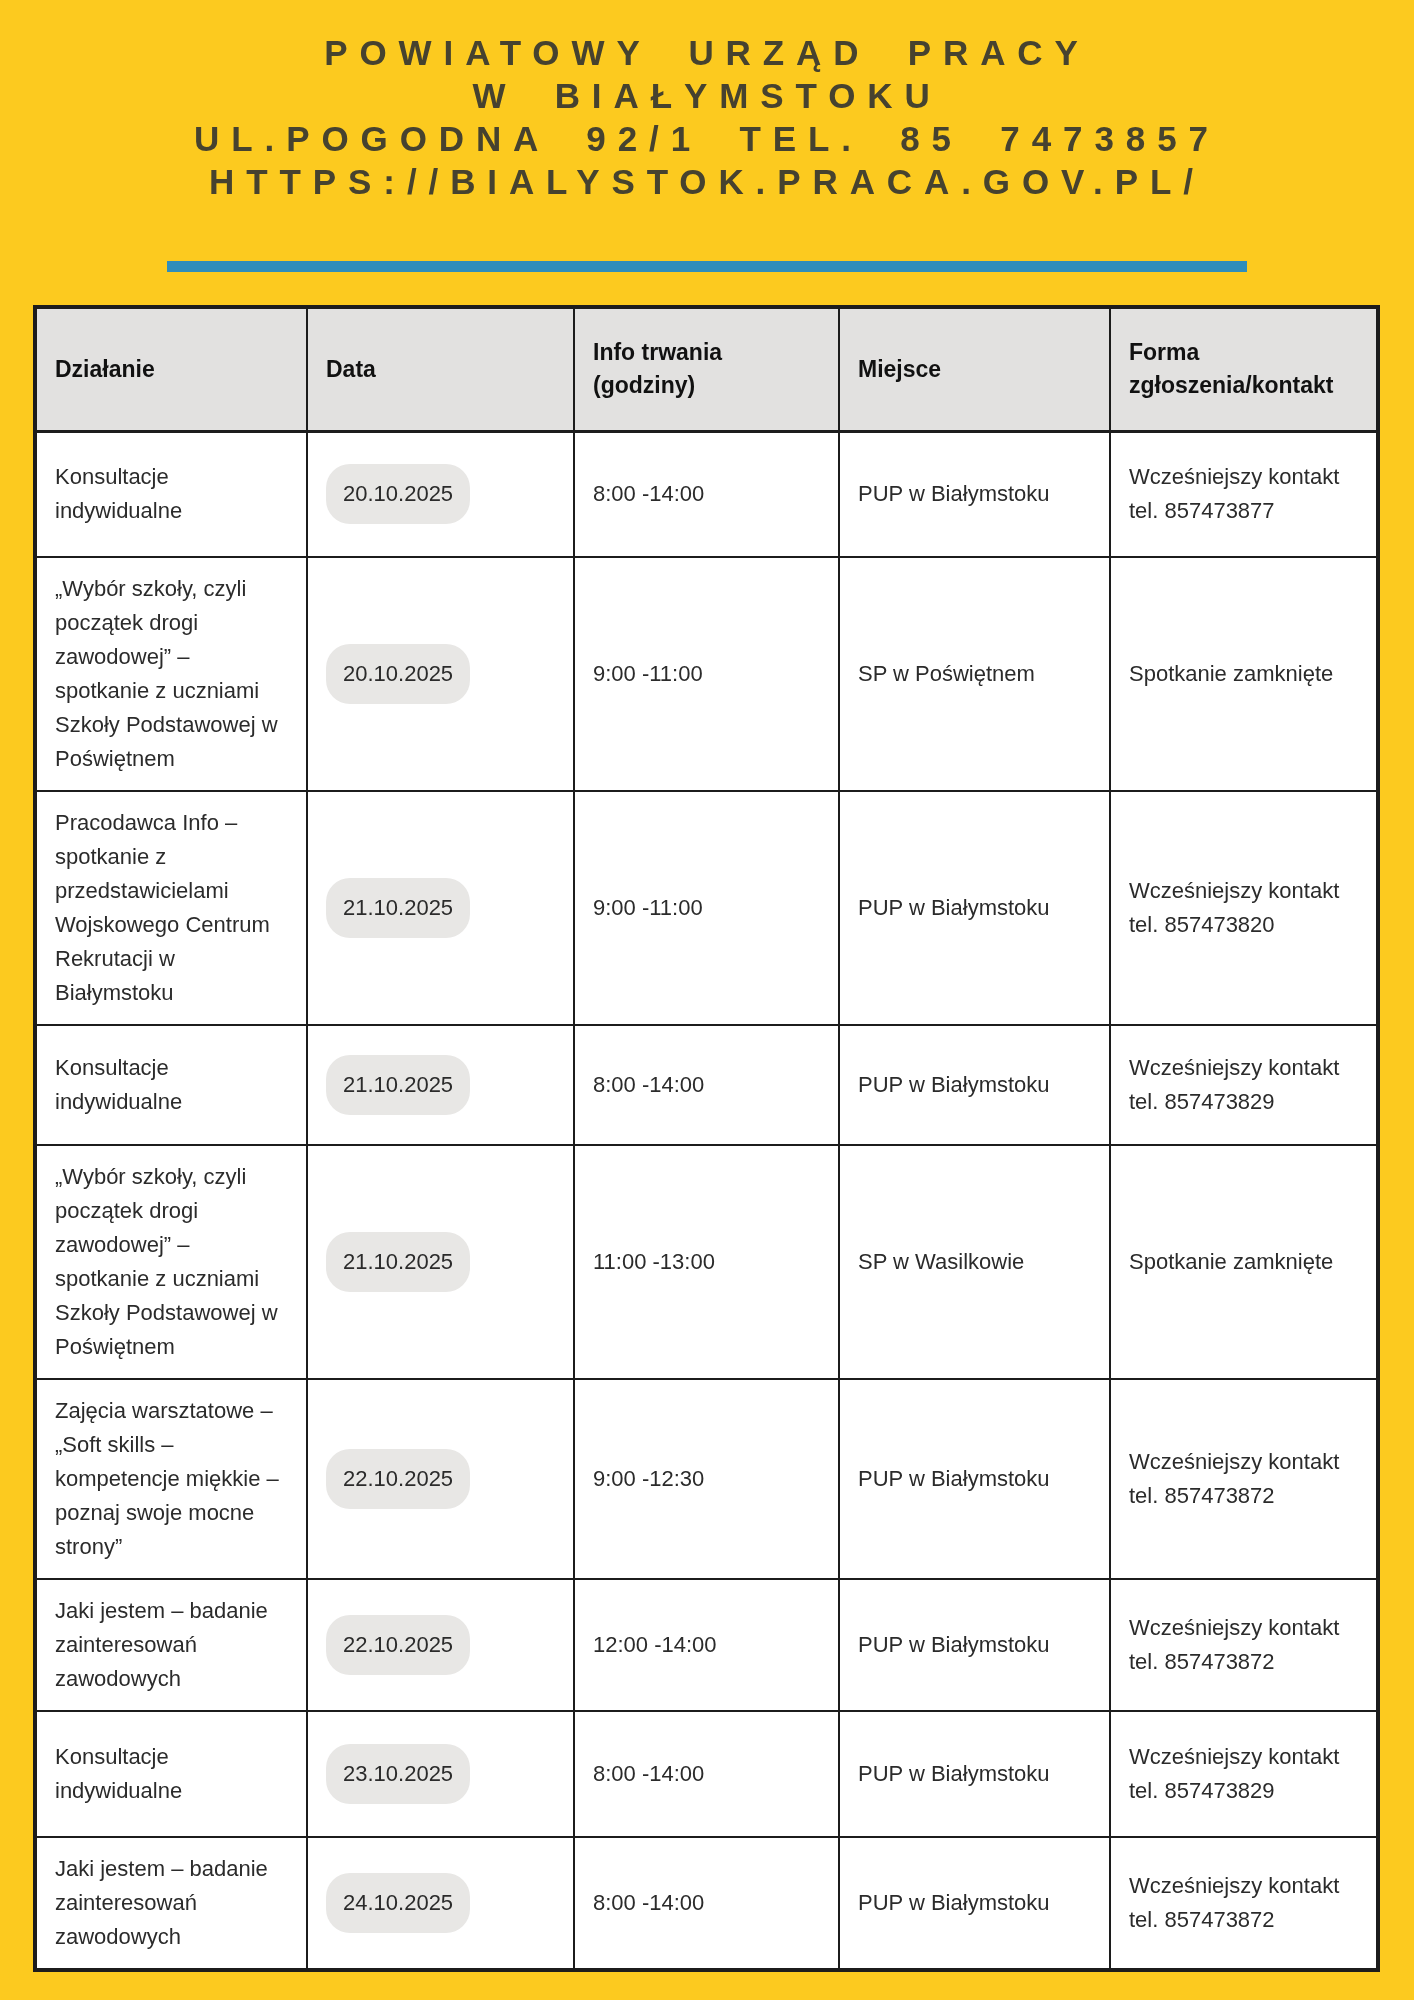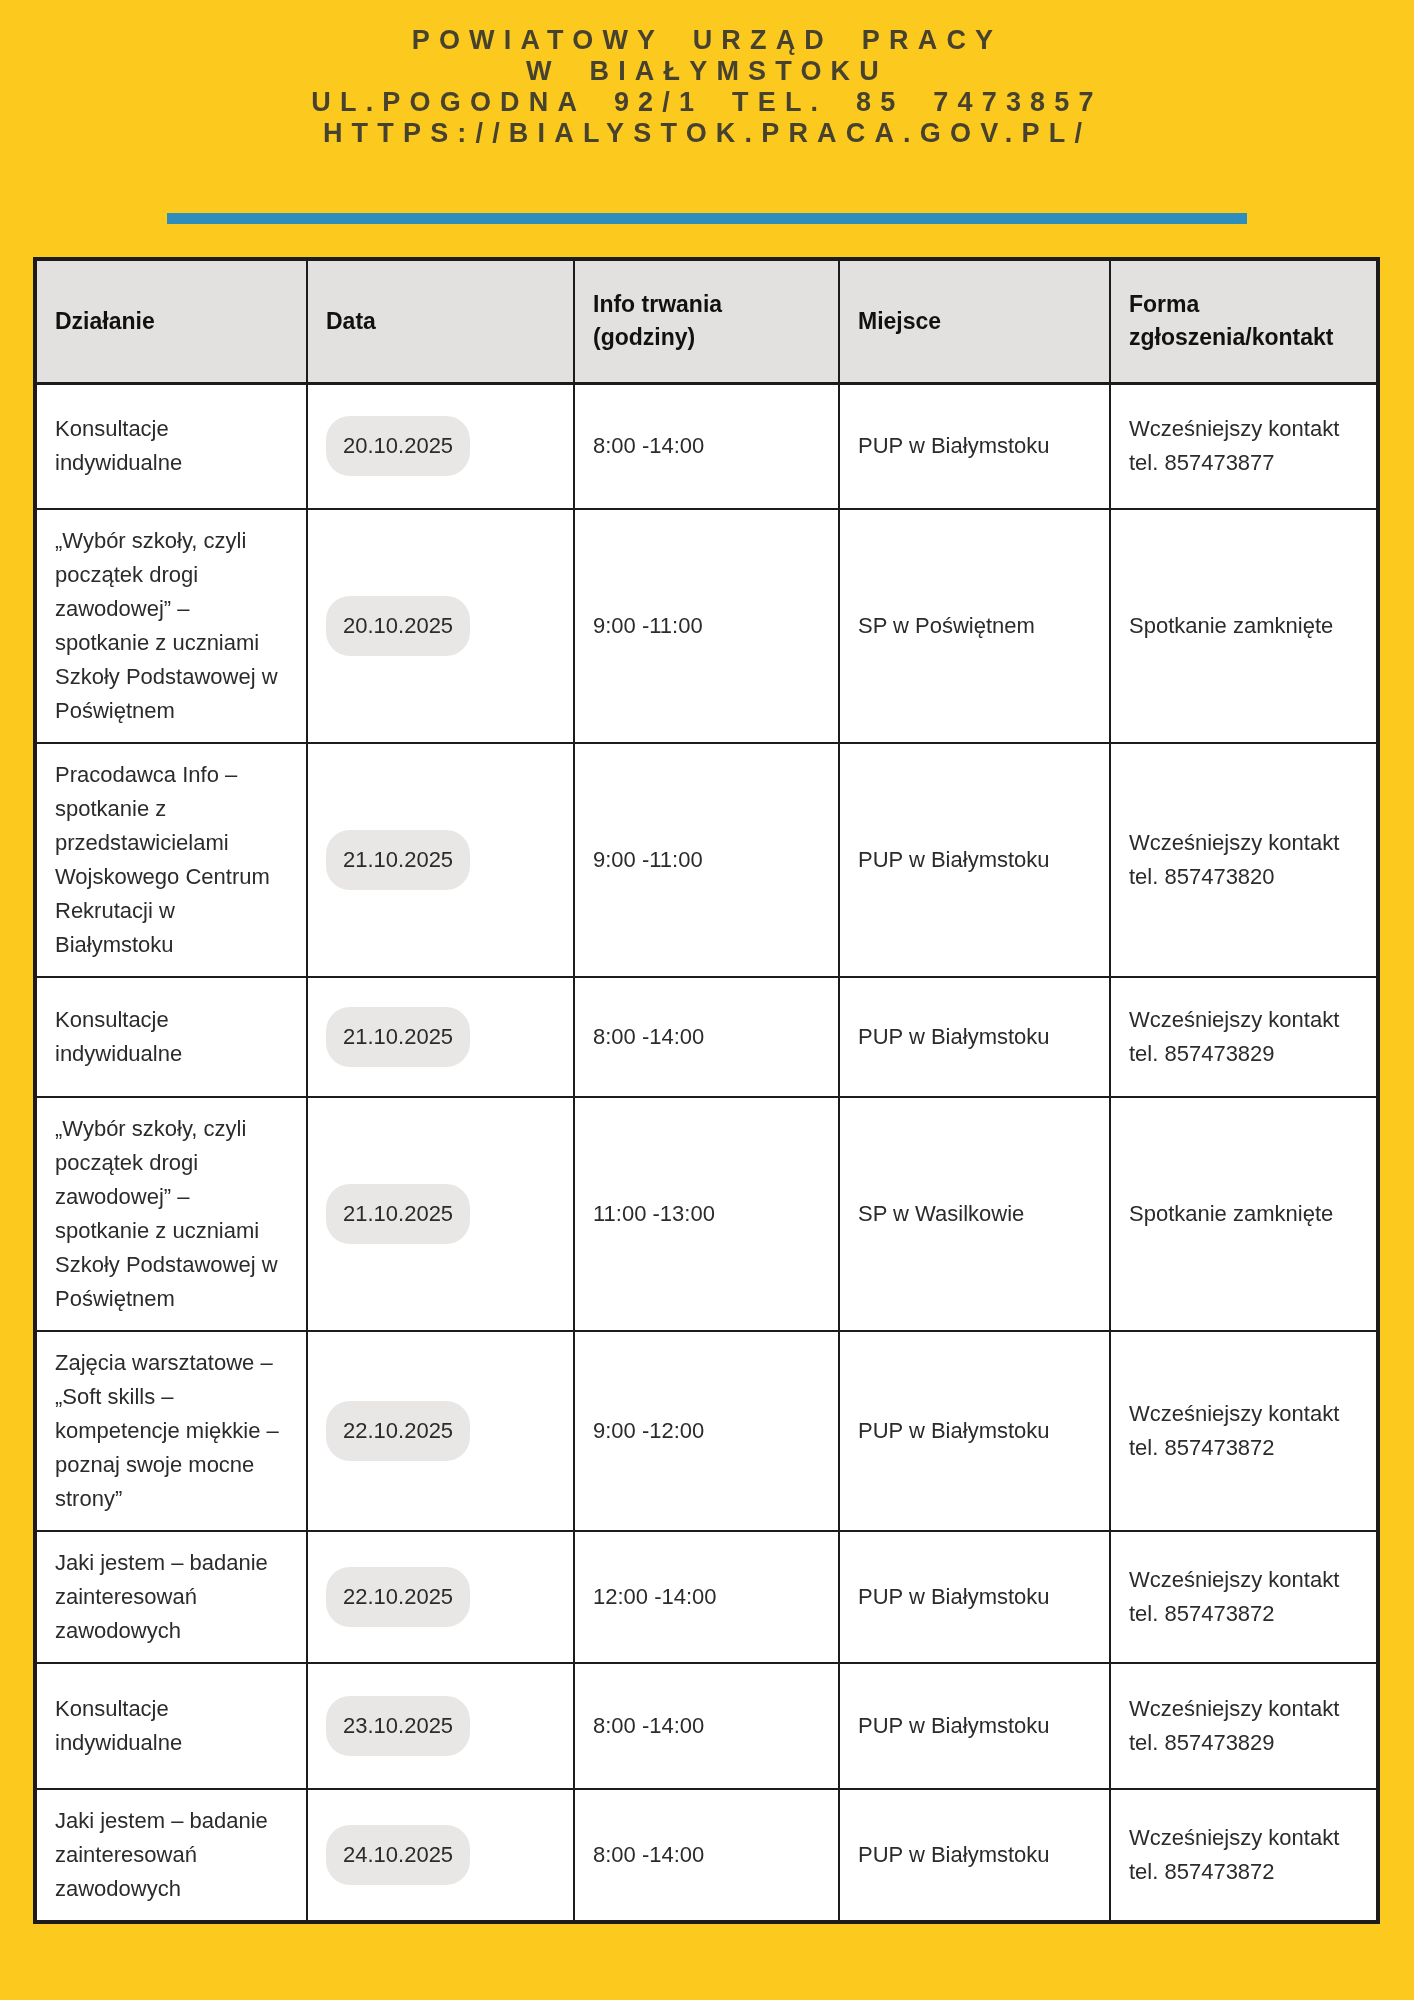--- a/index.html
+++ b/index.html
@@ -18,26 +18,27 @@
     background:var(--background);
     font-family:"Liberation Sans", sans-serif;
     overflow:hidden;
   }
   .banner{
     padding-top:25px;
     text-align:center;
     color:var(--header-text);
   }
   .banner-line{
-    font-size:27px;
+    font-size:35px;
     font-weight:700;
     letter-spacing:0.34em;
     word-spacing:0.45em;
     line-height:31px;
     white-space:nowrap;
+    margin-top:12px;
   }
   .divider-bar{
     width:1080px;
     height:11px;
     background:var(--divider);
     margin:64px auto 0 auto;
   }
   table.schedule{
     border-collapse:collapse;
     table-layout:fixed;
@@ -155,21 +156,21 @@
     <td><span>„Wybór szkoły, czyli początek drogi zawodowej” – spotkanie z uczniami Szkoły Podstawowej w Poświętnem</span></td>
     <td><span class="date-pill">21.10.2025</span></td>
     <td><span>11:00 -13:00</span></td>
     <td><span>SP w Wasilkowie</span></td>
     <td><span>Spotkanie zamknięte</span></td>
   </tr>
 
   <tr>
     <td><span>Zajęcia warsztatowe – „Soft skills – kompetencje miękkie – poznaj swoje mocne strony”</span></td>
     <td><span class="date-pill">22.10.2025</span></td>
-    <td><span>9:00 -12:00</span></td>
+    <td><span>9:00 -12:30</span></td>
     <td><span>PUP w Białymstoku</span></td>
     <td><span>Wcześniejszy kontakt
 tel. 857473872</span></td>
   </tr>
 
   <tr>
     <td><span>Jaki jestem – badanie zainteresowań zawodowych</span></td>
     <td><span class="date-pill">22.10.2025</span></td>
     <td><span>12:00 -14:00</span></td>
     <td><span>PUP w Białymstoku</span></td>

